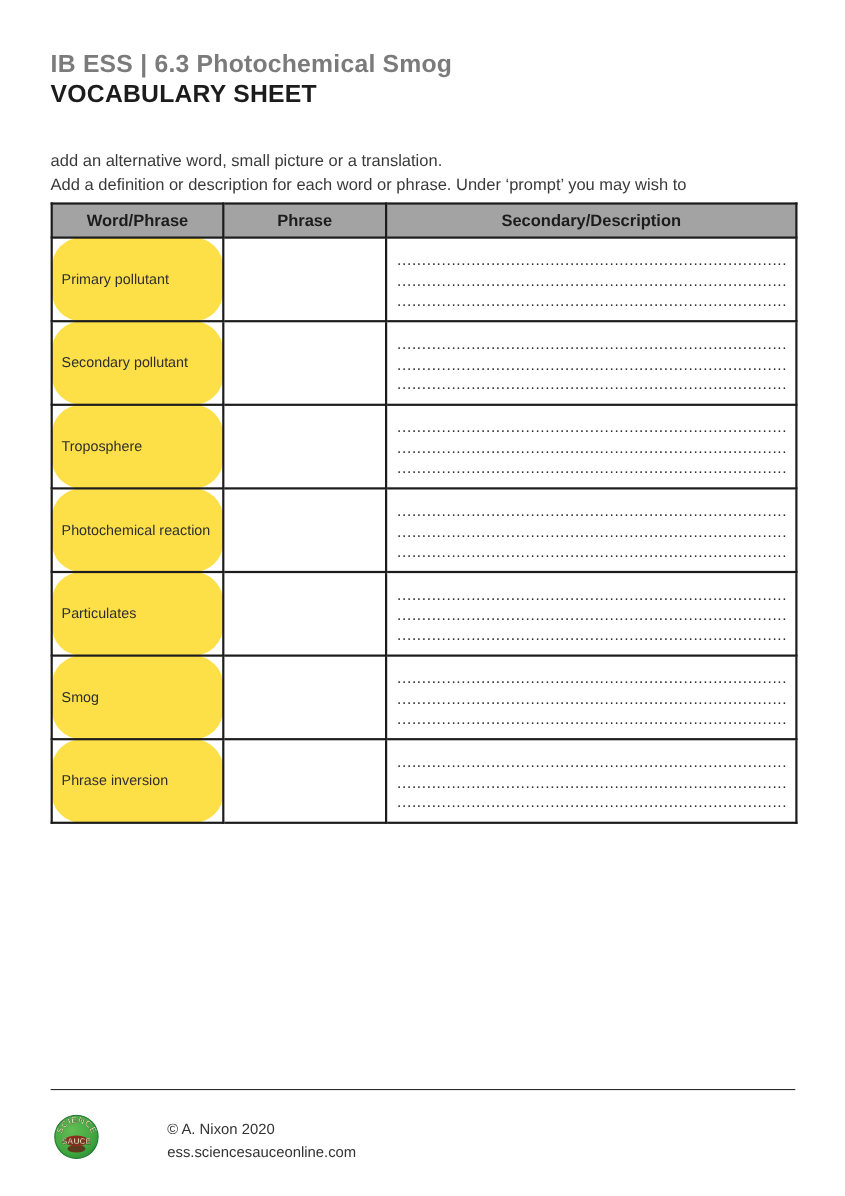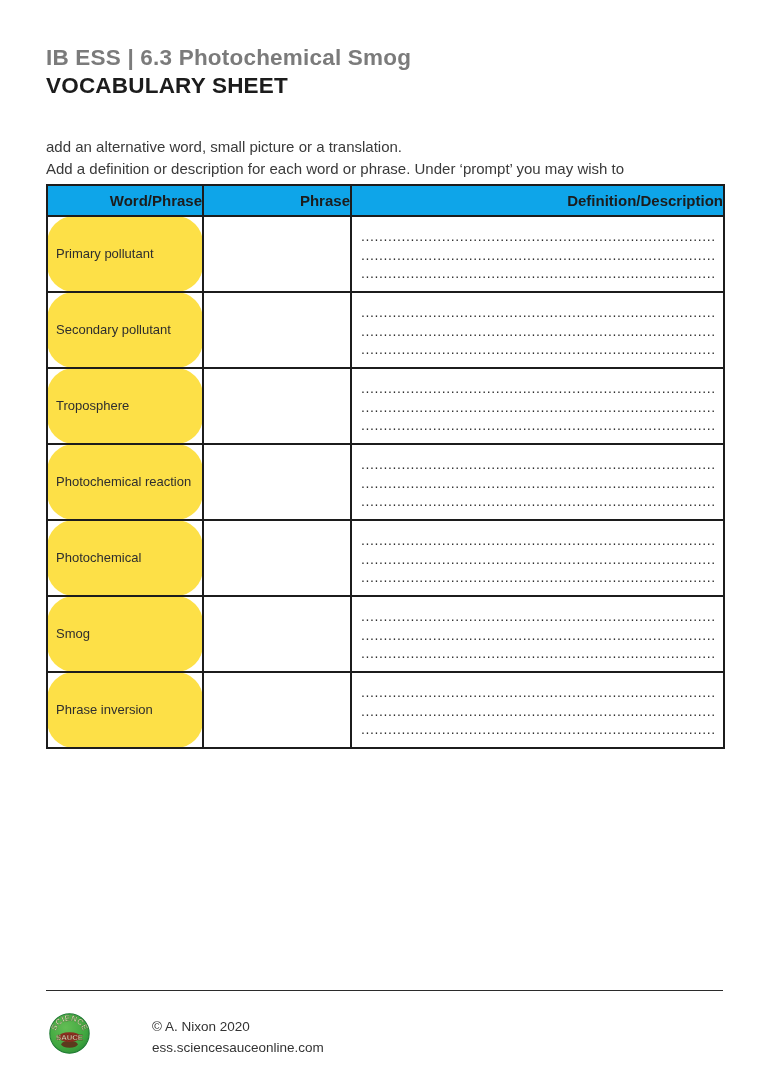--- a/index.html
+++ b/index.html
@@ -13,22 +13,22 @@
 
   .instructions { position:absolute; left:46px; top:121px; font-size:15px; line-height:21.5px; color:#3a3a3a; }
   .instructions span { display:block; }
 
   table.vocab {
     position:absolute; left:46px; top:184px; width:677px;
     border-collapse:collapse; table-layout:fixed;
   }
   table.vocab th, table.vocab td { border:2px solid #1c1c1c; }
   table.vocab th {
-    height:29px; background:#0ea5e9; font-size:15px; font-weight:700;
-    color:#1c1c1c; text-align:right; vertical-align:middle; padding:0;
+    height:29px; background:#a3a3a3; font-size:15px; font-weight:700;
+    color:#1c1c1c; text-align:center; vertical-align:middle; padding:0;
   }
   td.word-cell {
     height:72px; font-size:13px; color:#2e2e2e; vertical-align:middle;
     padding:0 6px 0 8px; line-height:20px; background:#fde047;border-radius:27px;
   }
   td.prompt-cell { height:72px; background:#ffffff; }
   td.def-cell { height:72px; vertical-align:middle; padding:2px 8px 0 9px; background:#ffffff; }
   .dotline {
     height:18.5px; line-height:19px; font-size:14px; letter-spacing:0.6px;
     color:#2e2e2e; overflow:hidden; white-space:nowrap;
@@ -57,21 +57,21 @@
   <table class="vocab">
     <colgroup>
       <col style="width:156px">
       <col style="width:148px">
       <col style="width:373px">
     </colgroup>
     <thead>
       <tr>
         <th>Word/Phrase</th>
         <th>Phrase</th>
-        <th>Definition/Description</th>
+        <th>Secondary/Description</th>
       </tr>
     </thead>
     <tbody>
       <tr>
         <td class="word-cell">Primary pollutant</td>
         <td class="prompt-cell"></td>
         <td class="def-cell">
           <div class="dotline">........................................................................................................................</div>
           <div class="dotline">........................................................................................................................</div>
           <div class="dotline">........................................................................................................................</div>
@@ -98,21 +98,21 @@
       <tr>
         <td class="word-cell">Photochemical reaction</td>
         <td class="prompt-cell"></td>
         <td class="def-cell">
           <div class="dotline">........................................................................................................................</div>
           <div class="dotline">........................................................................................................................</div>
           <div class="dotline">........................................................................................................................</div>
         </td>
       </tr>
       <tr>
-        <td class="word-cell">Photochemical</td>
+        <td class="word-cell">Particulates</td>
         <td class="prompt-cell"></td>
         <td class="def-cell">
           <div class="dotline">........................................................................................................................</div>
           <div class="dotline">........................................................................................................................</div>
           <div class="dotline">........................................................................................................................</div>
         </td>
       </tr>
       <tr>
         <td class="word-cell">Smog</td>
         <td class="prompt-cell"></td>

